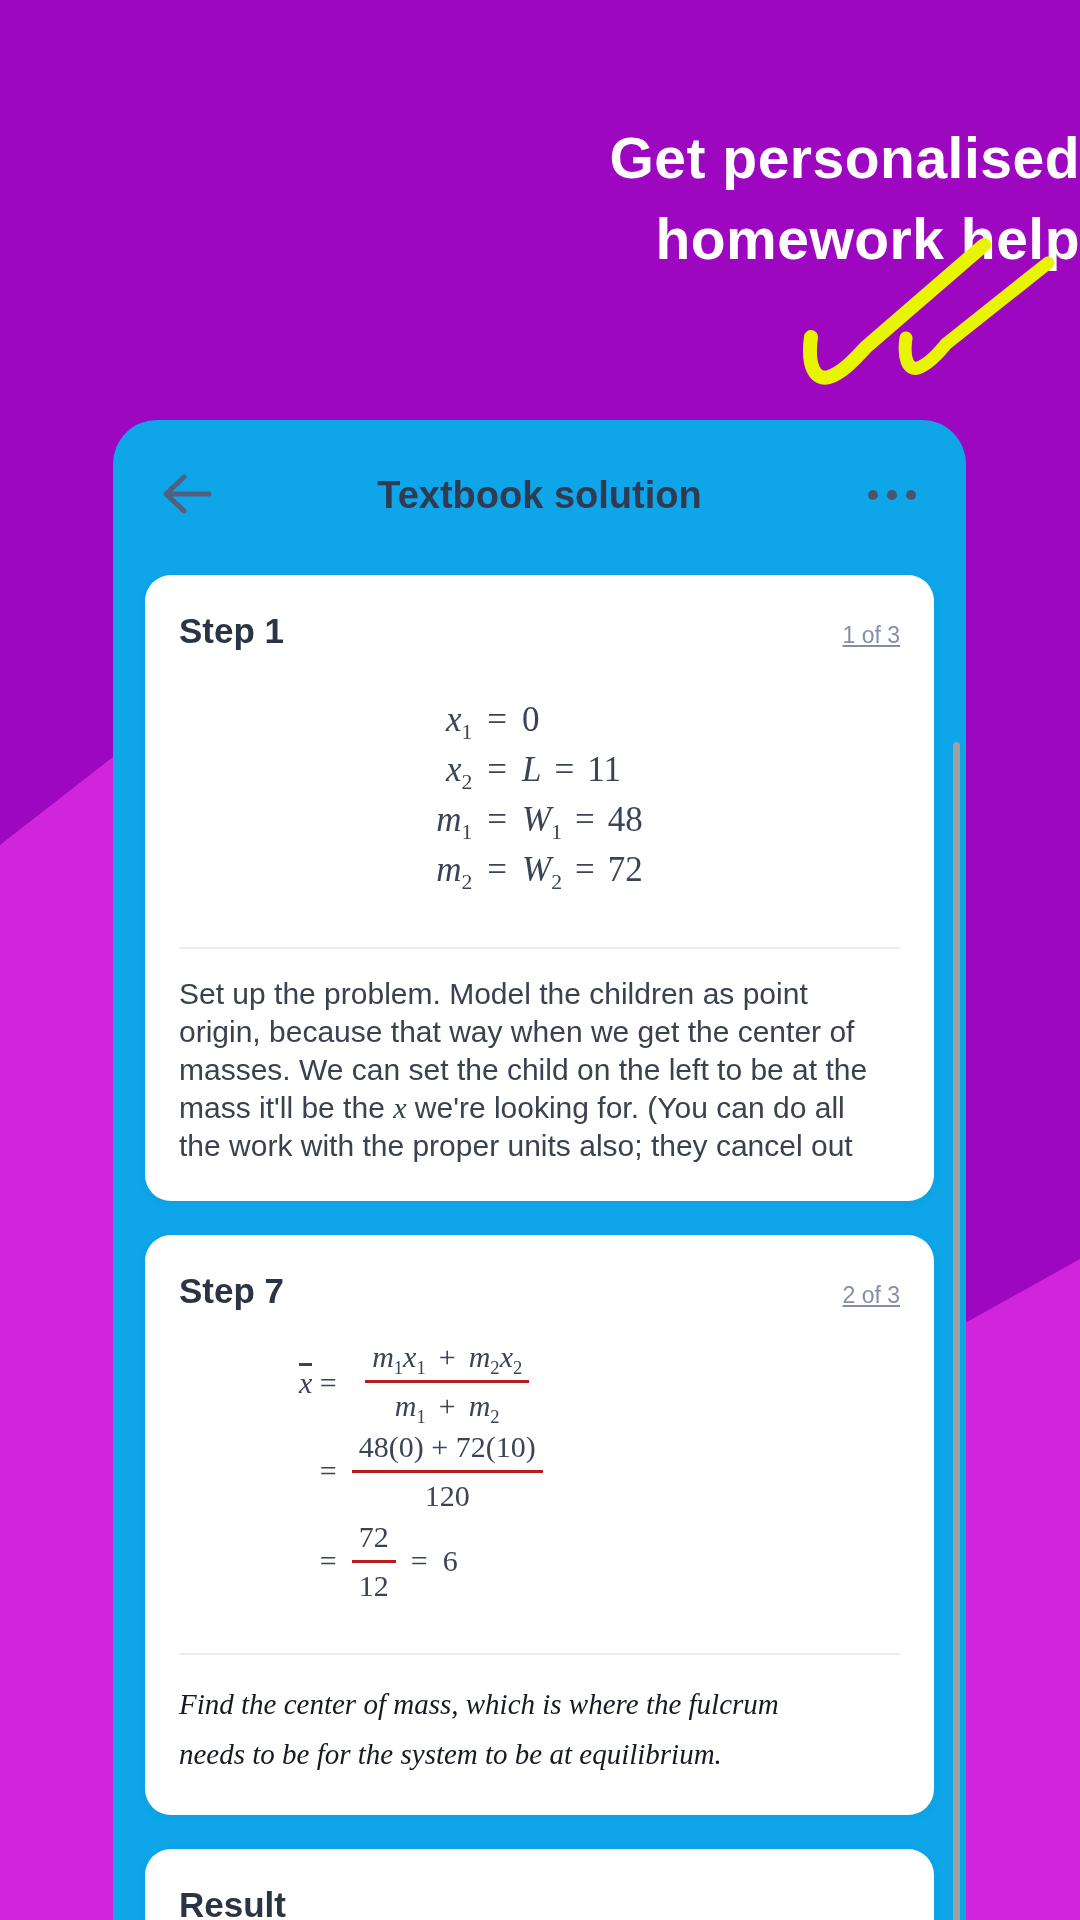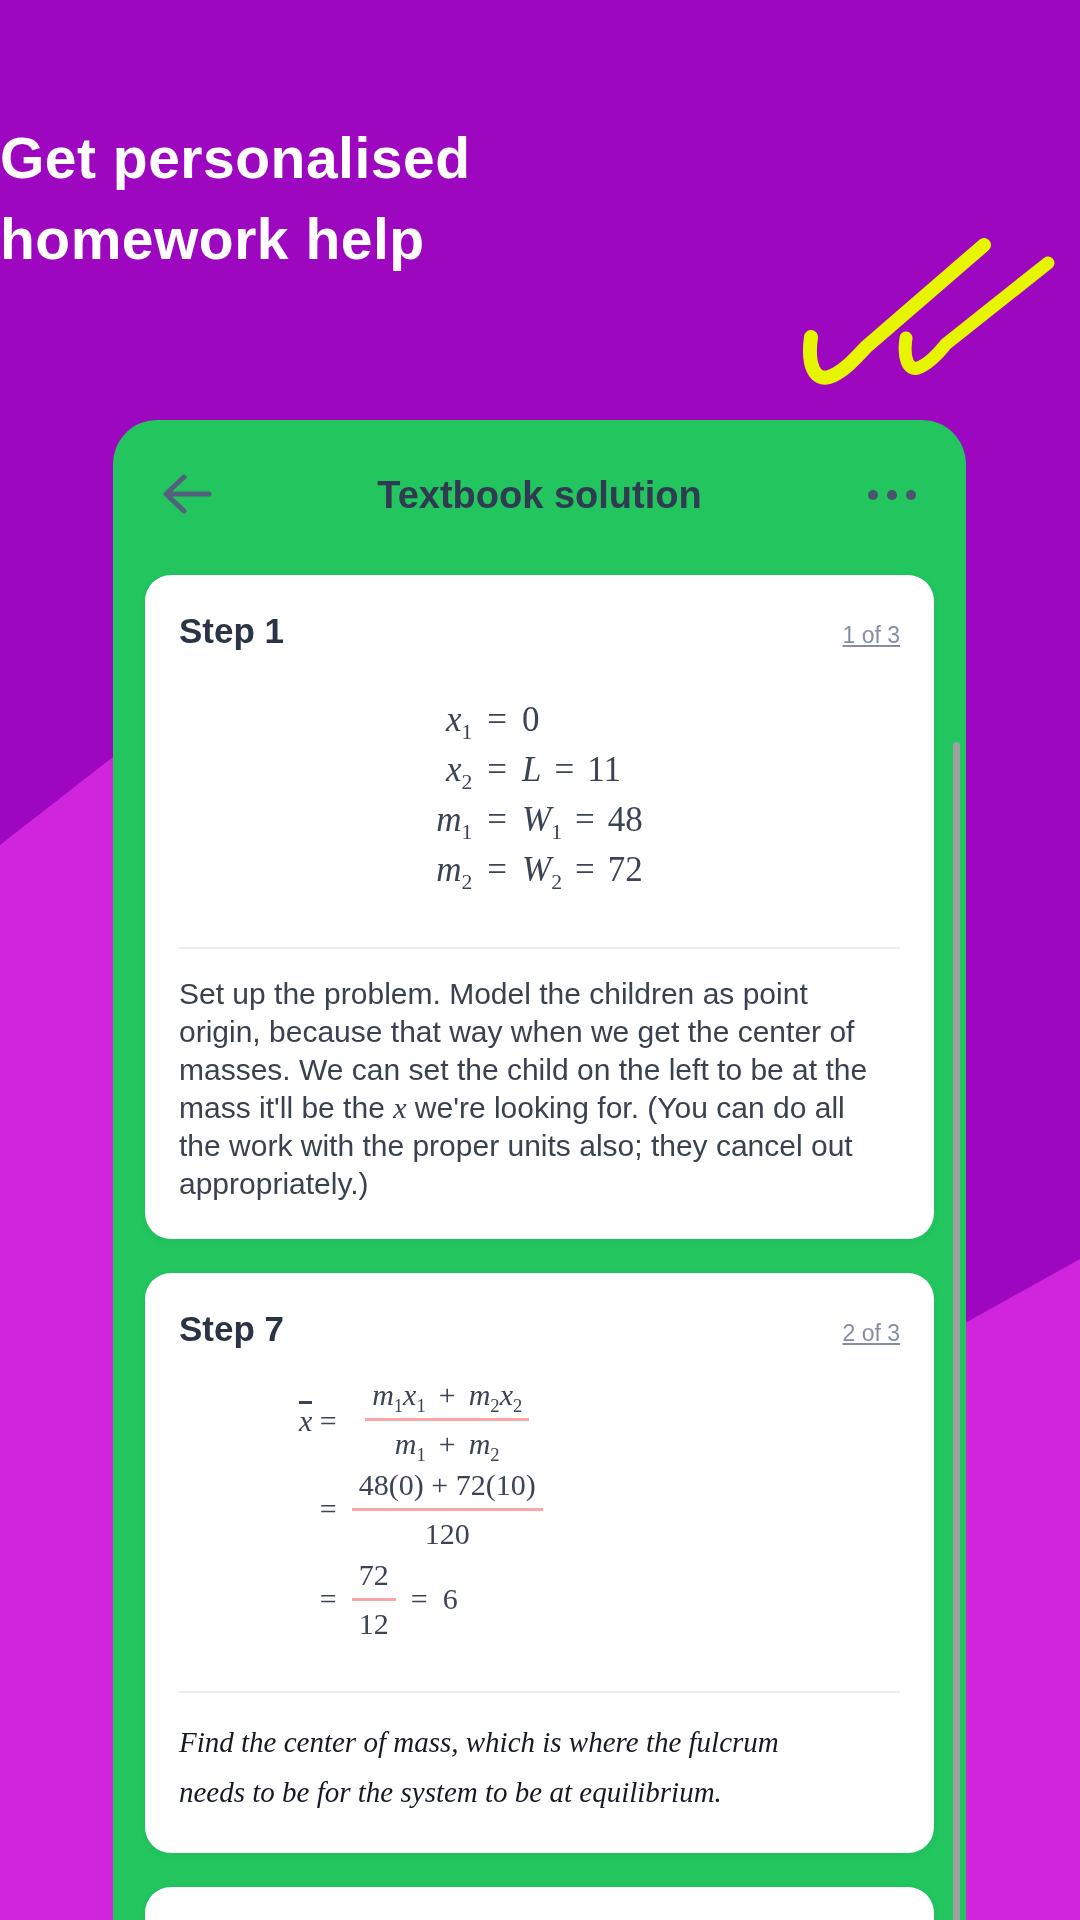--- a/index.html
+++ b/index.html
@@ -6,28 +6,28 @@
   body{
     width:1080px;height:1920px;position:relative;overflow:hidden;
     background:#9e07c0;font-family:"Liberation Sans",sans-serif;
   }
   .bg-magenta{
     position:absolute;inset:0;background:#d125dd;
     clip-path:polygon(0px 845px,113px 757px,967px 1322px,1080px 1259px,1080px 1920px,0px 1920px);
   }
   
   .hero-title{
-    position:absolute;top:118px;left:0;right:0;text-align:left;
+    position:absolute;top:118px;left:0;right:0;text-align:right;
     color:#ffffff;font-size:57px;font-weight:700;line-height:81px;letter-spacing:.5px;
   }
   .doodle{position:absolute;left:782px;top:226px;}
   
   .phone{
     position:absolute;left:113px;top:420px;width:853px;height:1500px;
-    background:#22c55e;border-radius:44px 44px 0 0;
+    background:#0ea5e9;border-radius:44px 44px 0 0;
   }
   .phone-header{position:relative;height:150px;}
   .back-button{
     position:absolute;left:44px;top:50px;width:60px;height:50px;
     background:none;border:none;padding:0;cursor:pointer;
   }
   .header-title{
     position:absolute;top:75px;left:0;width:100%;text-align:center;
     transform:translateY(-50%);font-size:38px;font-weight:700;color:#303a50;
   }
@@ -69,21 +69,21 @@
   .mathx{font-family:"Liberation Serif",serif;font-style:italic;}
   
   .eq2-grid{
     margin:30px 0 0 120px;display:grid;grid-template-columns:auto auto;
     align-items:center;row-gap:10px;width:fit-content;
     font-family:"Liberation Serif",serif;font-size:30px;color:#3b4456;line-height:1.05;
   }
   .eq2-grid .eqL{justify-self:end;margin-right:15px;white-space:nowrap;}
   .xbar{display:inline-block;border-top:3px solid #3b4456;padding-top:2px;line-height:1;}
   .frac{display:inline-flex;flex-direction:column;align-items:center;vertical-align:middle;text-align:center;}
-  .frac .num{padding:0 7px 7px;border-bottom:3px solid #fca5a5;white-space:nowrap;}
+  .frac .num{padding:0 7px 7px;border-bottom:3px solid #b91c1c;white-space:nowrap;}
   .frac .den{padding-top:7px;white-space:nowrap;}
   .exprow{display:inline-flex;align-items:center;}
   .t-eq{margin:0 15px;}
   .serif-caption{
     margin-top:24px;font-family:"Liberation Serif",serif;font-size:29px;
     line-height:50px;color:#161a23;
   }
   .serif-caption div{white-space:nowrap;font-style:italic;}
   
   .scrollbar{
@@ -149,21 +149,20 @@
       </div>
 
       <div class="divider"></div>
 
       <div class="body-text">
         <div>Set up the problem. Model the children as point</div>
         <div>origin, because that way when we get the center of</div>
         <div>masses. We can set the child on the left to be at the</div>
         <div><span>mass it'll be the </span><span class="mathx">x</span><span> we're looking for. (You can do all</span></div>
         <div>the work with the proper units also; they cancel out</div>
-        <div>appropriately.)</div>
       </div>
     </section>
 
     <section class="step-card">
       <div class="step-head">
         <span class="step-title">Step 7</span>
         <span class="badge">2 of 3</span>
       </div>
 
       <div class="eq2-grid">

